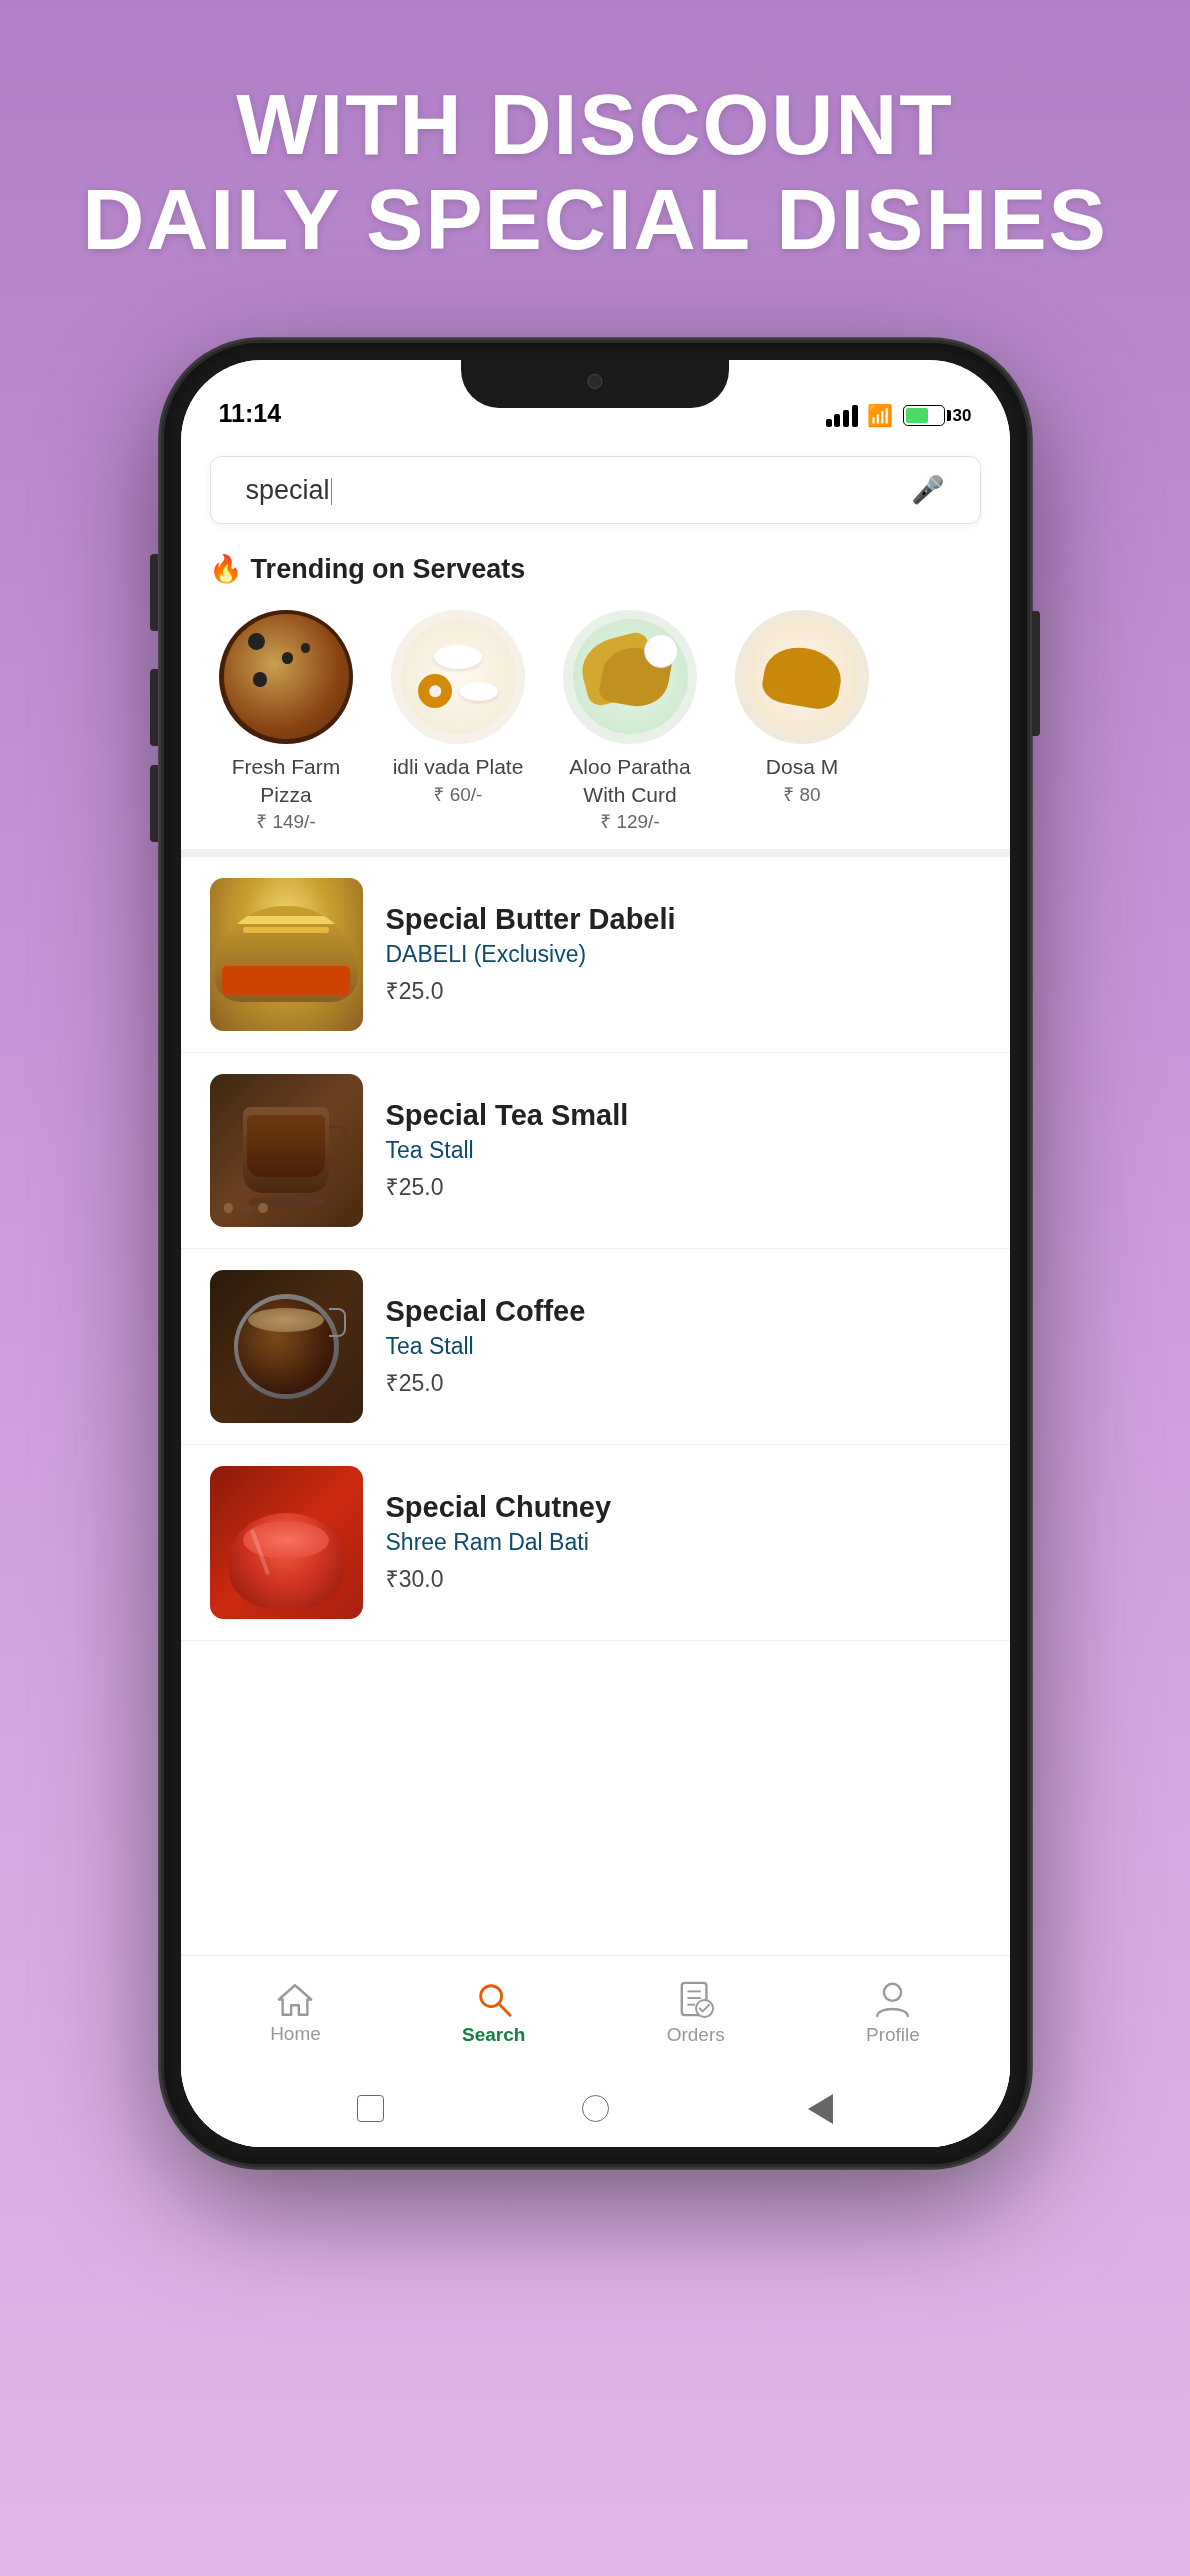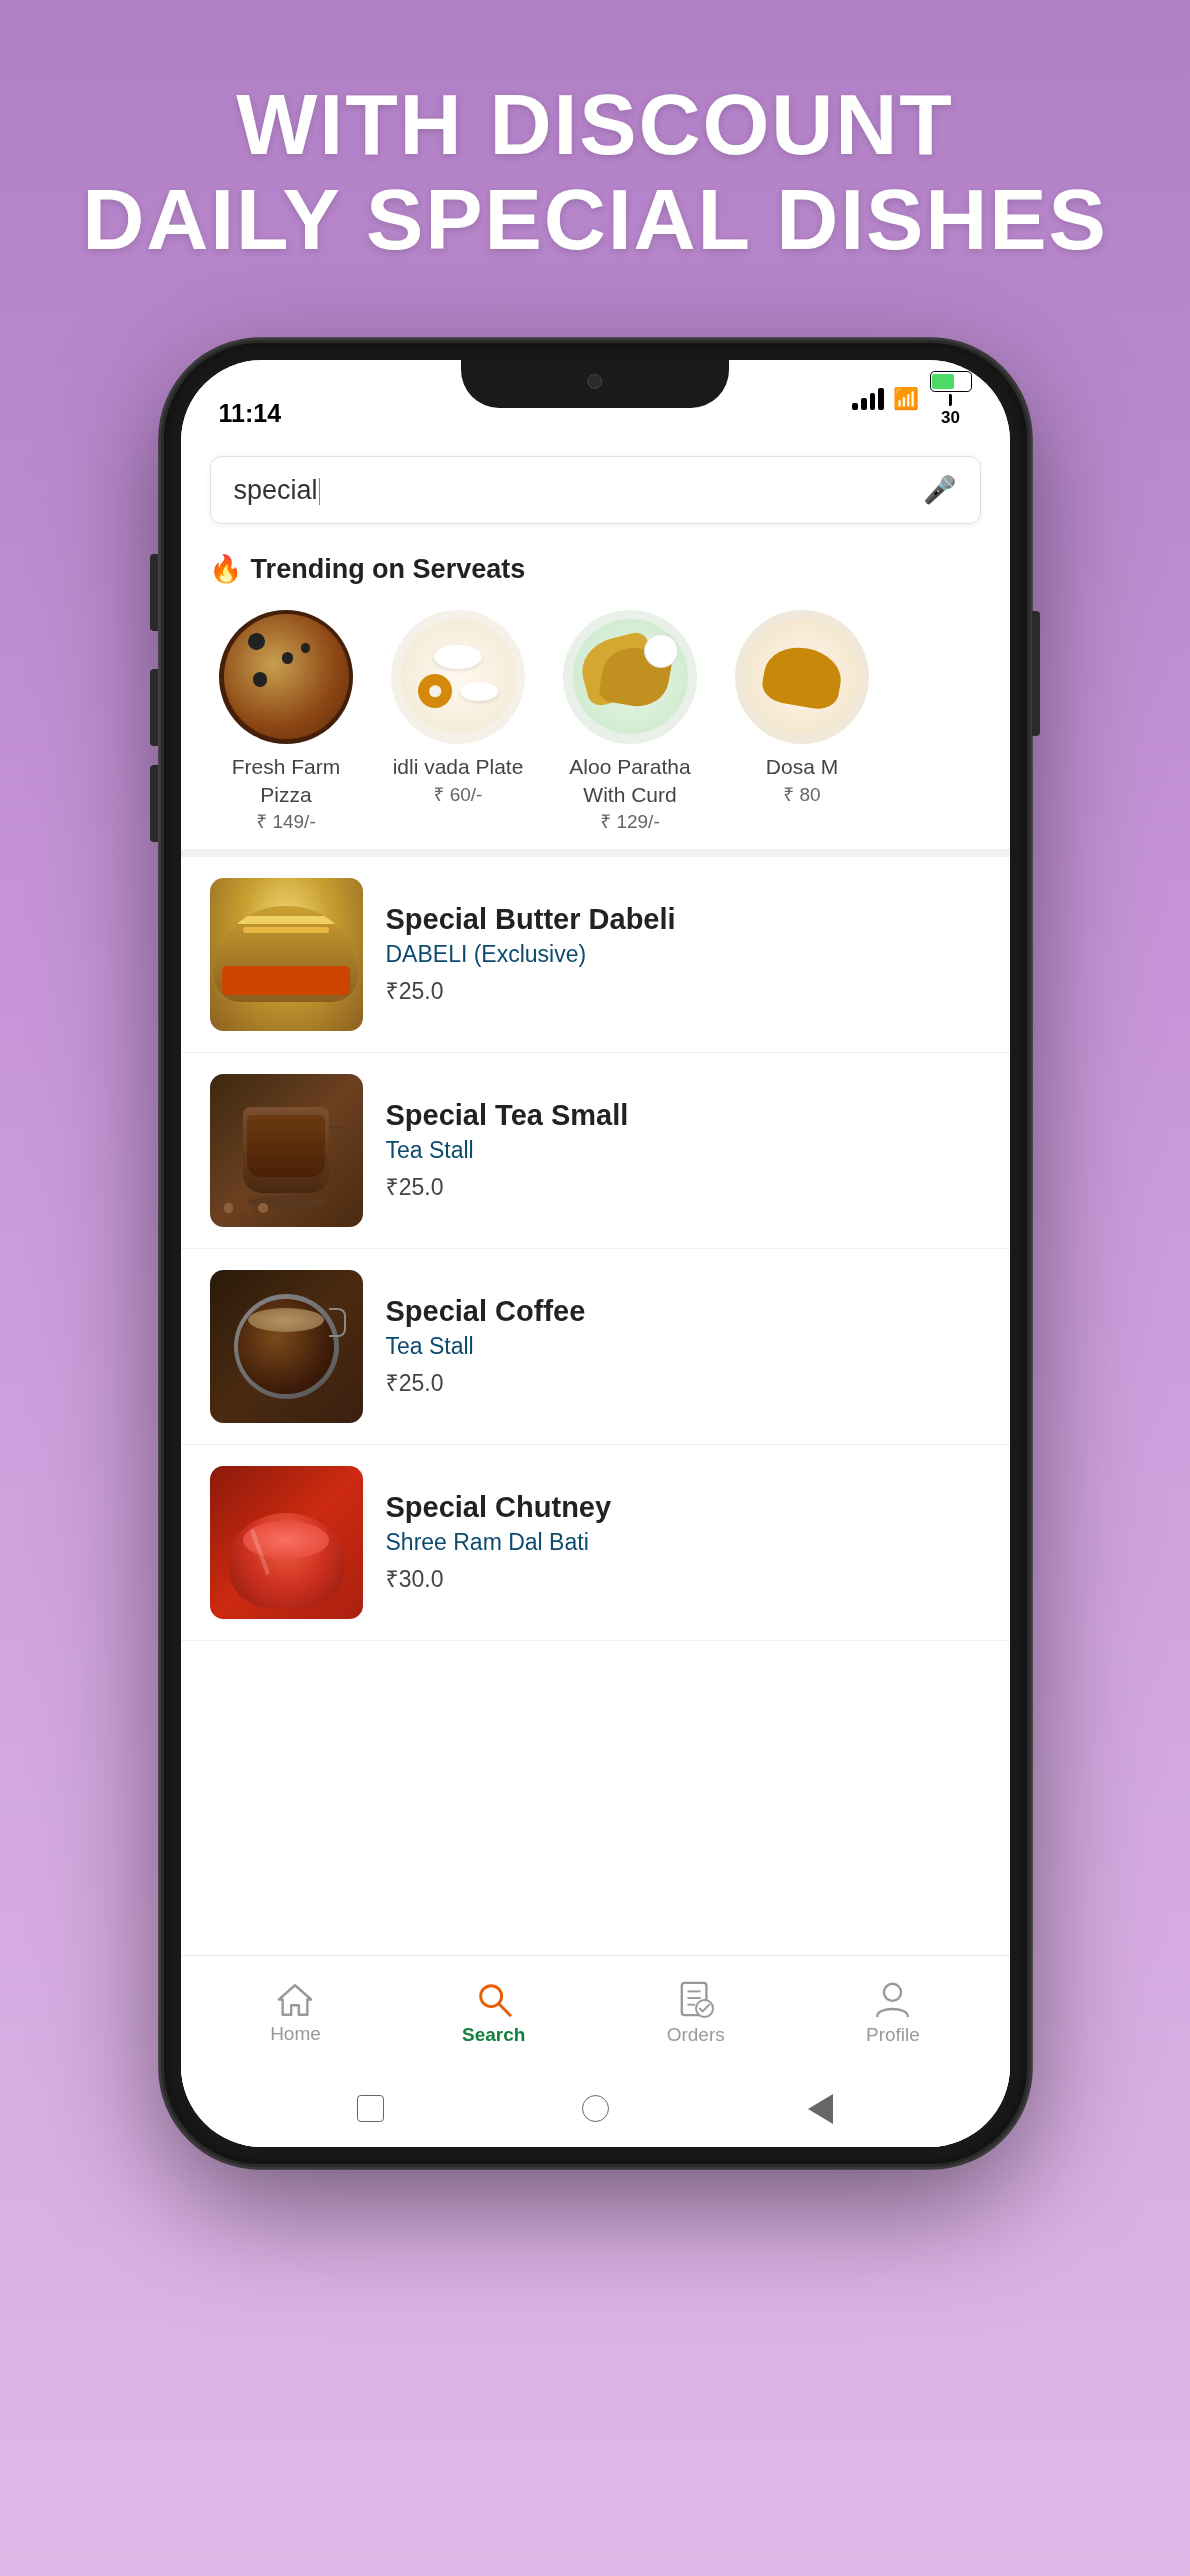--- a/index.html
+++ b/index.html
@@ -141,21 +141,20 @@
 
     .wifi-icon {
       font-size: 21px;
       color: #000;
     }
 
     .battery-icon {
       display: flex;
       align-items: center;
       gap: 1.9px;
-      flex-direction: column;
     }
     .battery-body {
       width: 42px;
       height: 21px;
       border: 1.9px solid #000;
       border-radius: 4.8px;
       position: relative;
       display: flex;
       align-items: center;
       padding: 1.9px;
@@ -190,21 +189,21 @@
     .search-bar-container {
       padding: 19px 29px;
       background: white;
     }
 
     .search-bar {
       display: flex;
       align-items: center;
       border: 1.4px solid #e0e0e0;
       border-radius: 11.5px;
-      padding: 17px 23px;
+      padding: 17px 35px;
       background: white;
       box-shadow: 0 1.9px 7.7px rgba(0,0,0,0.06);
     }
 
     .search-input-text {
       flex: 1;
       font-size: 27px;
       color: #333;
     }
 

